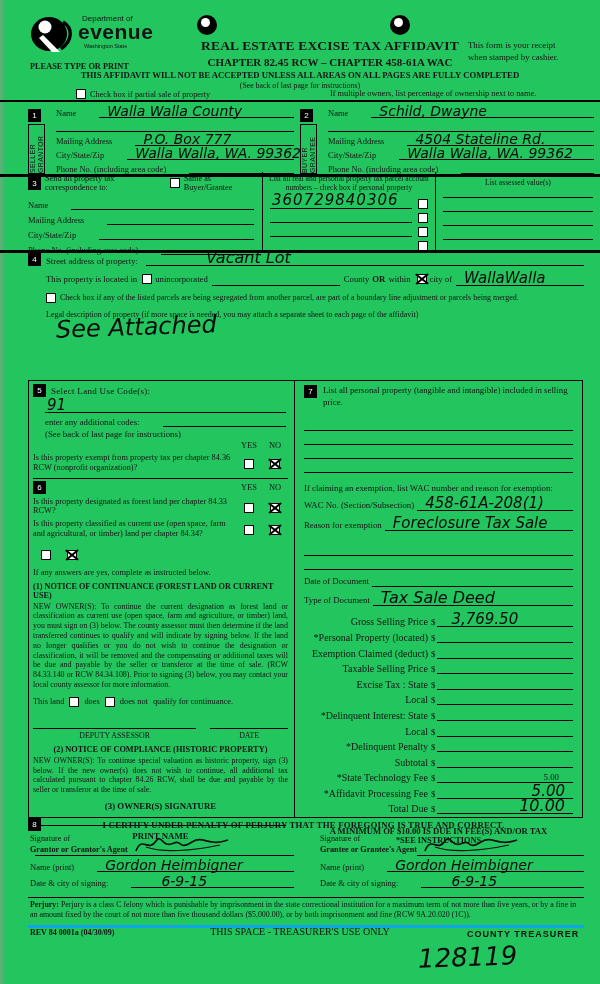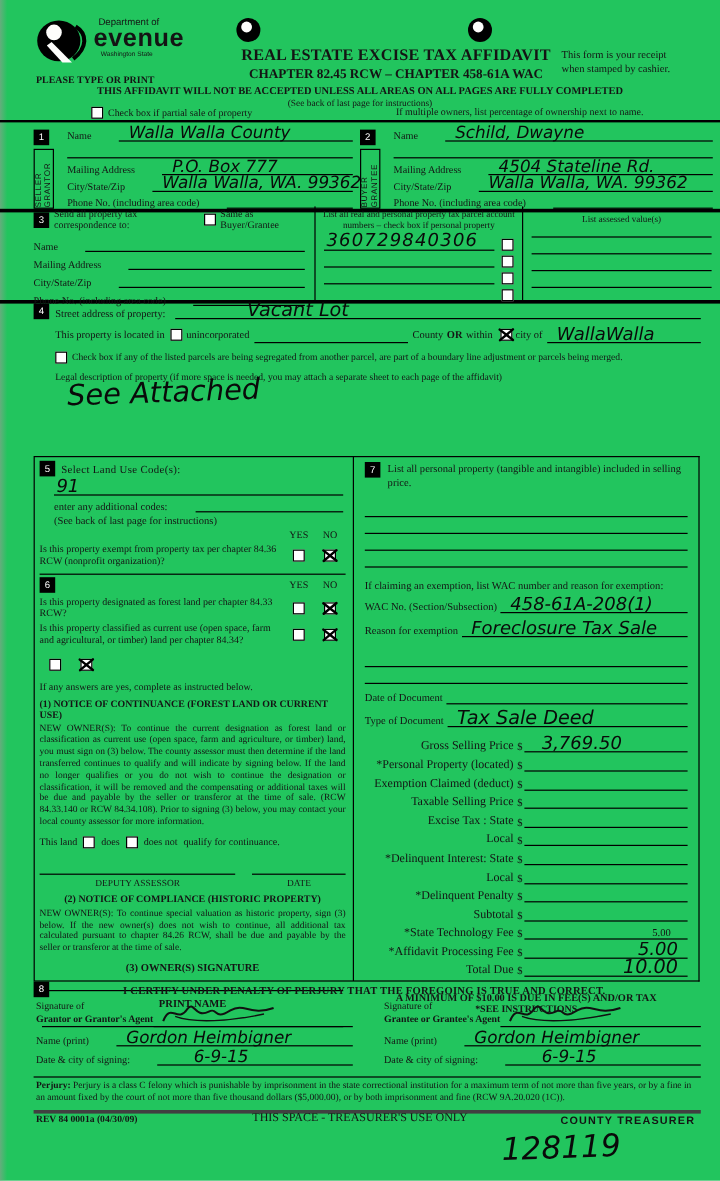--- a/index.html
+++ b/index.html
@@ -82,21 +82,21 @@
   .sec8{position:absolute;top:818px;left:0;width:600px;}
   .s8head{display:flex;align-items:center;padding-left:28px;gap:6px;}
   .certify{flex:1;text-align:center;font-size:8.8px;font-weight:bold;letter-spacing:.2px;padding-right:40px;}
   .s8cols{display:flex;padding:2px 16px 0 30px;gap:26px;}
   .s8col{flex:1;}
   .sigrow{display:flex;align-items:center;}
   .siglab{font-size:8.2px;line-height:1.25;white-space:nowrap;}
   .sigline{height:22px;}
   .sig-svg{position:absolute;bottom:-2px;left:4px;}
   .s8col .frow{height:16px;}
-  .perjury{position:absolute;top:897px;left:28px;width:556px;border-top:1px solid #000;border-bottom:3px solid #404040;padding:2px 2px 5px 2px;font-size:7.9px;line-height:1.25;box-sizing:border-box;}
+  .perjury{position:absolute;top:897px;left:28px;width:556px;border-top:1px solid #000;border-bottom:3px solid #0ea5e9;padding:2px 2px 5px 2px;font-size:7.9px;line-height:1.25;box-sizing:border-box;}
   .f-rev{position:absolute;top:928px;left:30px;font-size:8px;font-weight:bold;}
   .f-space{position:absolute;top:926px;left:150px;width:300px;text-align:center;font-size:10px;}
   .f-treas{position:absolute;top:929px;left:467px;font-family:"Liberation Sans",sans-serif;font-size:9px;font-weight:bold;letter-spacing:1px;}
   .f-num{position:absolute;top:942px;left:418px;font-size:26px;transform:rotate(-2deg);}
 </style>
 </head>
 <body>
 
 <div class="page">
   <div class="scan-edge"></div>

